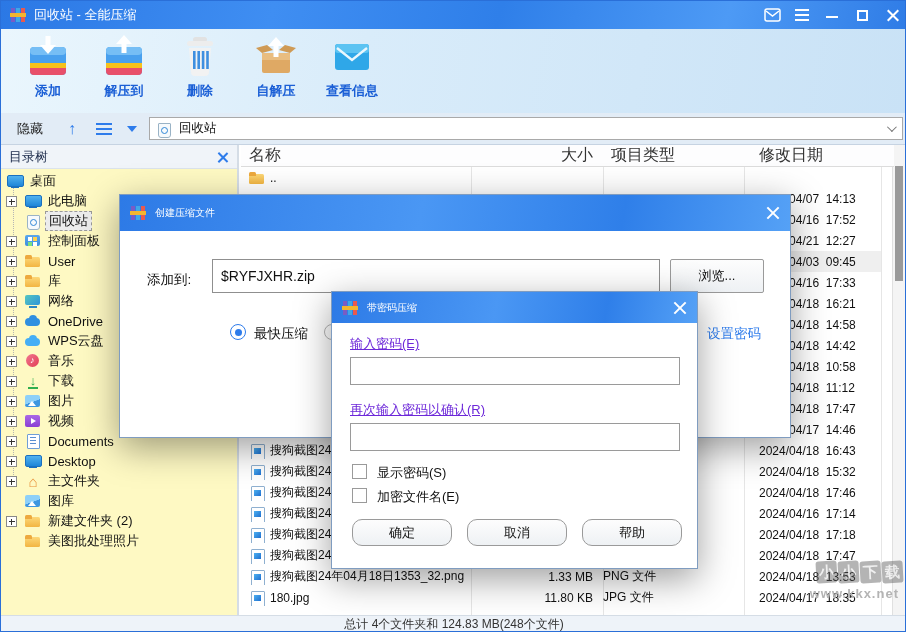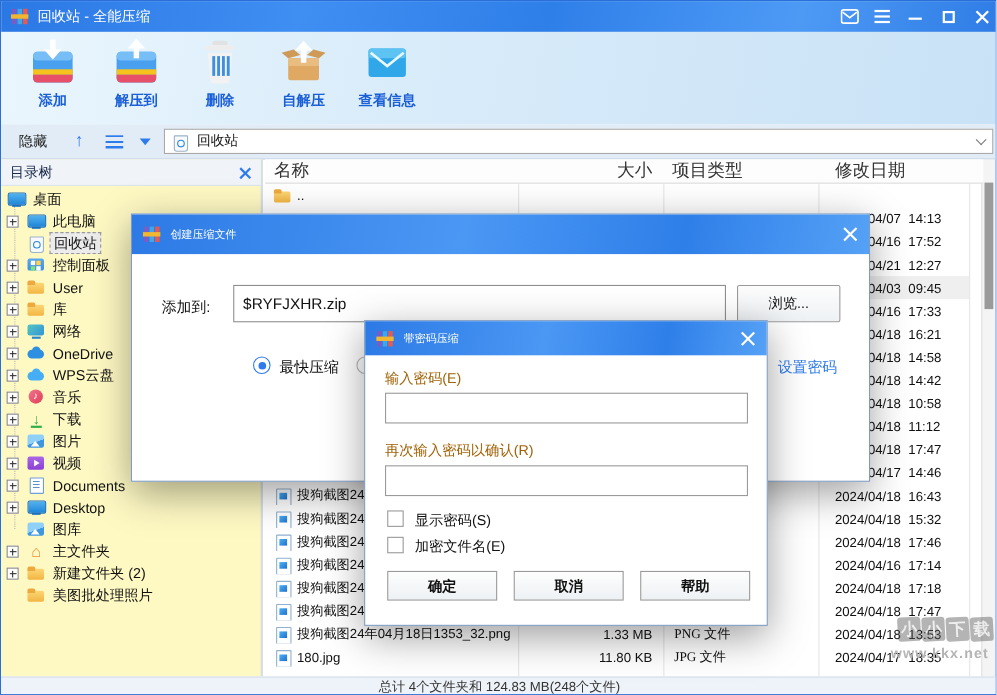--- a/index.html
+++ b/index.html
@@ -91,21 +91,21 @@
   .coldiv { position:absolute; top:0; bottom:0; width:1px; background:#e6e6e6; }
   .lheader { position:relative; height:22px; border-bottom:1px solid #dcdcdc; background:#fdfdfe; display:flex; font-size:16px; color:#333; align-items:center; z-index:2; }
   .lheader .h-name { width:230px; padding-left:8px; }
   .lheader .h-size { width:132px; text-align:right; padding-right:10px; }
   .lheader .h-type { width:141px; padding-left:8px; }
   .lheader .h-date { padding-left:15px; }
   .frow { height:21px; display:flex; align-items:center; font-size:12px; color:#111; position:relative; }
   .frow.hl { background:#efefef; width:640px; }
   .c-name { width:230px; padding-left:7px; display:flex; align-items:center; gap:4px; white-space:nowrap; overflow:hidden; }
   .c-size { width:132px; text-align:right; padding-right:10px; white-space:pre; }
-  .c-type { width:141px; padding-left:10px; white-space:pre;font-family:Liberation Serif, serif; }
+  .c-type { width:141px; white-space:pre; }
   .c-date { padding-left:15px; white-space:pre; }
 
   .vscroll { position:absolute; right:0; top:144px; width:13px; height:470px; background:#f4f4f4; border-left:1px solid #e0e0e0; }
   .vthumb { position:absolute; left:2px; top:21px; width:8px; height:115px; background:#9a9a9a; }
 
   
   .statusbar { position:absolute; left:0; top:614px; width:906px; height:18px; background:#eef3f9; border-top:1px solid #d5dde6; display:flex; align-items:center; justify-content:center; font-size:12px; color:#333; }
 
   
   .watermark { position:absolute; right:2px; top:560px; width:100px; text-align:right; z-index:8; pointer-events:none; }
@@ -132,29 +132,29 @@
   .radio.checked { border-color:#2e7ceb; }
   .radio.checked::before { content:""; position:absolute; left:3.5px; top:3.5px; width:7px; height:7px; border-radius:50%; background:#2e7ceb; }
   .r1 { left:110px; top:93px; }
   .r2 { left:204px; top:93px; border-color:#b5b5b5; }
   .rlabel { position:absolute; left:134px; top:94px; font-size:13.5px; color:#111; }
   .setpw { position:absolute; left:587px; top:94px; font-size:13.5px; color:#2e7ceb; cursor:pointer; text-decoration:none; }
 
   .d2 { left:330px; top:290px; width:367px; height:278px; z-index:20; }
   .d2 .dtitle { height:31px; }
   .d2 .dbody { position:relative; height:245px; }
-  .pwlabel { position:absolute; left:18px; font-size:13px; color:#a16207; }
+  .pwlabel { position:absolute; left:18px; font-size:13px; color:#6d28d9;text-decoration:underline; }
   .pl1 { top:12px; } .pl2 { top:78px; }
   .pwinput { position:absolute; left:18px; width:330px; height:28px; border:1px solid #9a9a9a; background:#fff; font-family:inherit; font-size:13px; padding:0 6px; }
   .pi1 { top:34px; } .pi2 { top:100px; }
   .cbox { position:absolute; left:20px; width:15px; height:15px; border:1px solid #9a9a9a; background:#fff; }
   .cb1 { top:141px; } .cb2 { top:165px; }
   .cblabel { position:absolute; left:45px; font-size:13px; color:#111; }
   .cl1 { top:141px; } .cl2 { top:165px; }
-  .dbtn { position:absolute; top:196px; width:100px; height:27px; background:linear-gradient(#fdfdfd,#eef1f4); border:1px solid #9a9a9a; border-radius:0; font-size:13px; font-family:inherit; color:#111;font-weight:bold; }
+  .dbtn { position:absolute; top:196px; width:100px; height:27px; background:linear-gradient(#fdfdfd,#eef1f4); border:1px solid #9a9a9a; border-radius:10px; font-size:13px; font-family:inherit; color:#111; }
   .b-ok { left:20px; } .b-cancel { left:135px; } .b-help { left:250px; }
 </style>
 </head>
 <body>
 
 <div id="window">
 
   <div class="titlebar">
     <svg class="appicon" viewBox="0 0 16 16">
       <rect x="1" y="1" width="4" height="14" fill="#7a5cc4"></rect>
@@ -333,28 +333,28 @@
           <span class="exp"></span>
           <span class="tic tic-document"></span>
           <span class="tlabel">Documents</span>
         </div>
       <div class="titem">
           <span class="exp"></span>
           <span class="tic tic-monitor"></span>
           <span class="tlabel">Desktop</span>
         </div>
       <div class="titem">
+          <span class="exp"></span>
+          <span class="tic tic-home"></span>
+          <span class="tlabel">主文件夹</span>
+        </div>
+      <div class="titem">
           <span class="exp hiddenbox"></span>
           <span class="tic tic-image"></span>
           <span class="tlabel">图库</span>
-        </div>
-      <div class="titem">
-          <span class="exp"></span>
-          <span class="tic tic-home"></span>
-          <span class="tlabel">主文件夹</span>
         </div>
       <div class="titem">
           <span class="exp"></span>
           <span class="tic tic-folder"></span>
           <span class="tlabel">新建文件夹 (2)</span>
         </div>
       <div class="titem">
           <span class="exp hiddenbox"></span>
           <span class="tic tic-folder"></span>
           <span class="tlabel">美图批处理照片</span>

